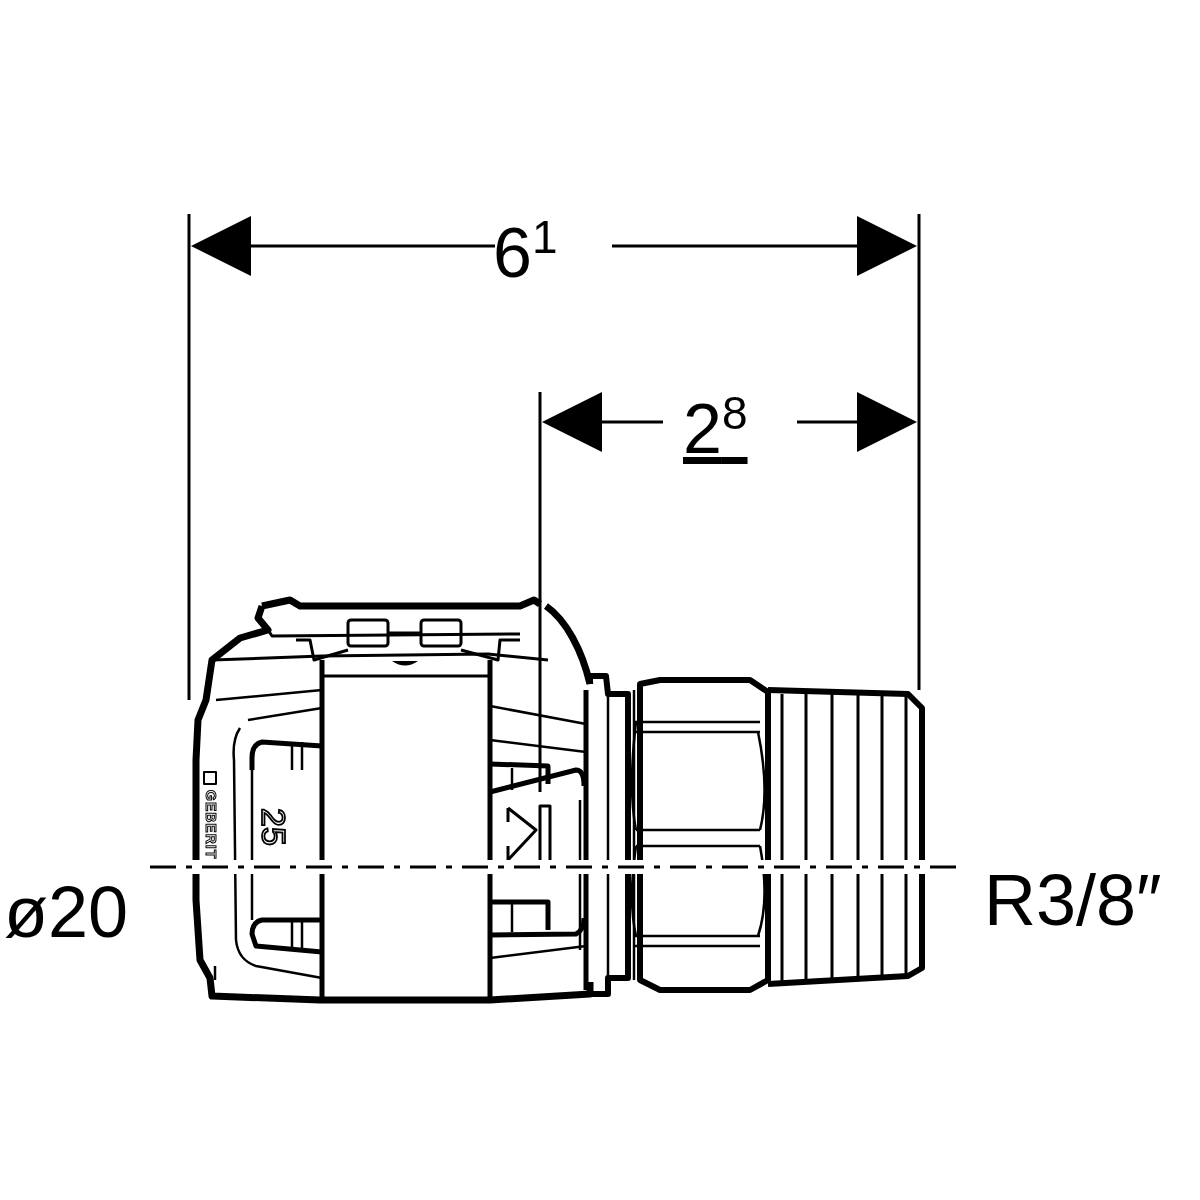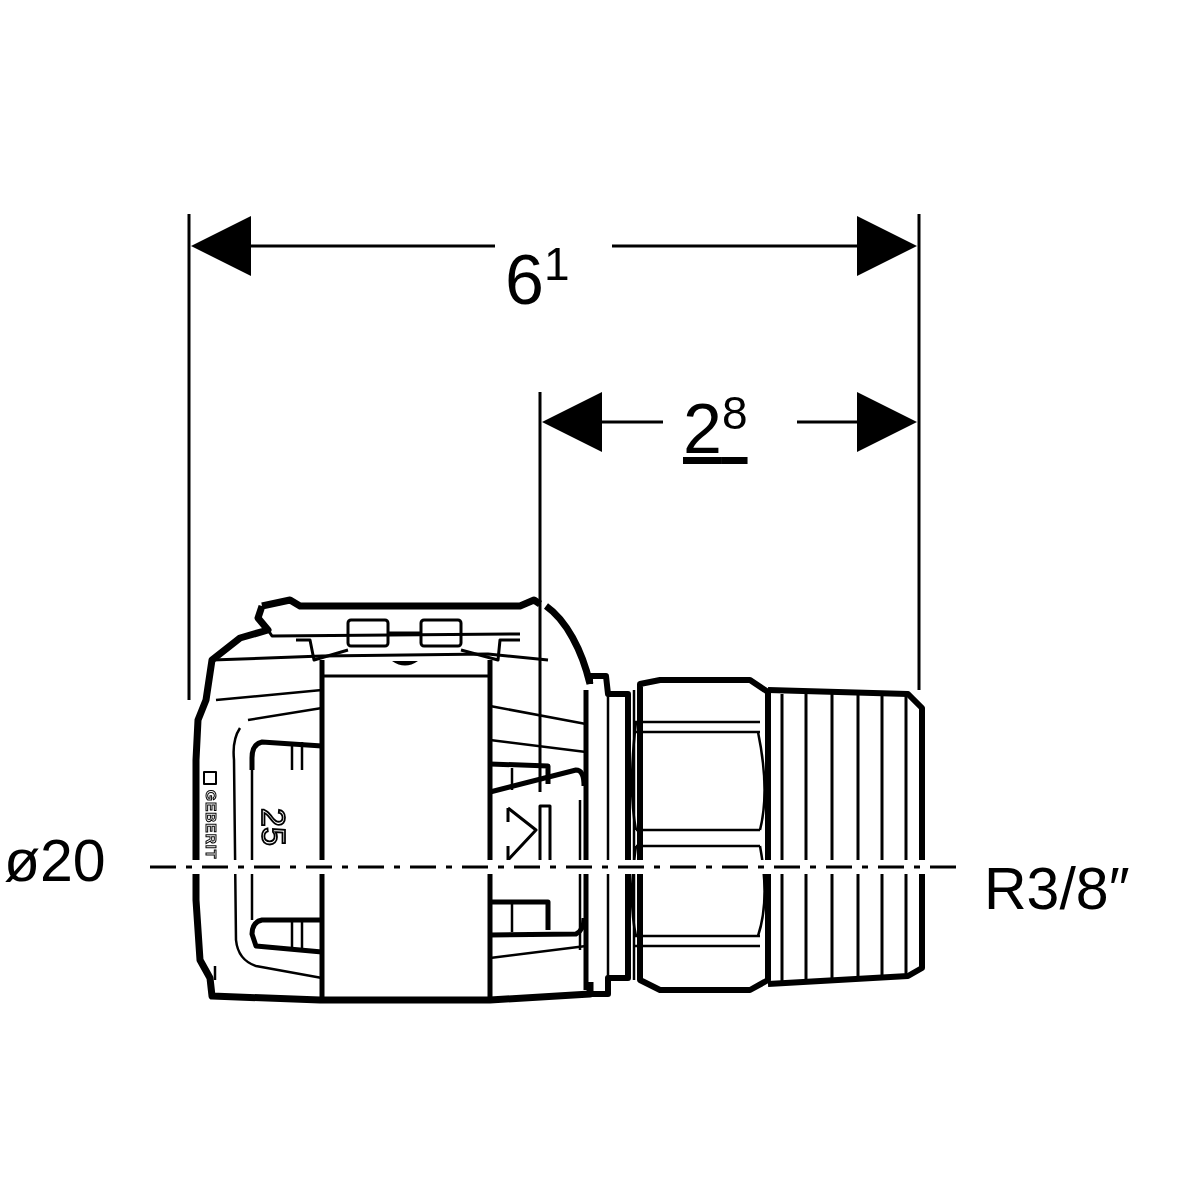--- a/index.html
+++ b/index.html
@@ -7,21 +7,21 @@
   #canvas { position: absolute; left: 0; top: 0; width: 1200px; height: 1200px; }
   .label {
     position: absolute;
     font-family: "Liberation Sans", sans-serif;
     color: #000;
     line-height: 1;
     white-space: nowrap;
   }
   .dim-label { font-size: 70px; }
   .dim-label sup { font-size: 46px; vertical-align: top; position: relative; top: -4px; }
-  .end-label { font-size: 59px; }
+  .end-label { font-size: 72px; margin-top: 44px; }
   .stroke { stroke: #000; fill: none; stroke-linejoin: round; stroke-linecap: butt; }
   .fill { fill: #000; stroke: none; }
   .white { fill: #fff; }
 </style>
 </head>
 <body>
 
 <svg id="canvas" viewBox="0 0 1200 1200" xmlns="http://www.w3.org/2000/svg">
 
   <g>
@@ -133,23 +133,23 @@
     <line class="stroke" stroke-width="3" x1="882" y1="694" x2="882" y2="978"></line>
     <line class="stroke" stroke-width="3" x1="906" y1="696" x2="906" y2="976"></line>
   </g>
 
   <g>
     <rect class="white" x="150" y="860" width="810" height="14"></rect>
     <line class="stroke" stroke-width="3" x1="150" y1="867" x2="960" y2="867" stroke-dasharray="26 10 6 10"></line>
   </g>
 </svg>
 
-<div class="label dim-label" style="left:505px; top:218px;margin-top:27px;">
+<div class="label dim-label" style="left:493px; top:218px;">
   <span>6</span><sup>1</sup>
 </div>
 
 <div class="label dim-label" style="left:683px; top:394px;text-decoration:underline;">
   <span>2</span><sup>8</sup>
 </div>
 
 <div class="label end-label" style="left:4px; top:832px;">ø20</div>
 
-<div class="label end-label" style="left:984px; top:860px;">R3/8″</div>
+<div class="label end-label" style="left:984px; top:820px;">R3/8″</div>
 
 </body></html>

